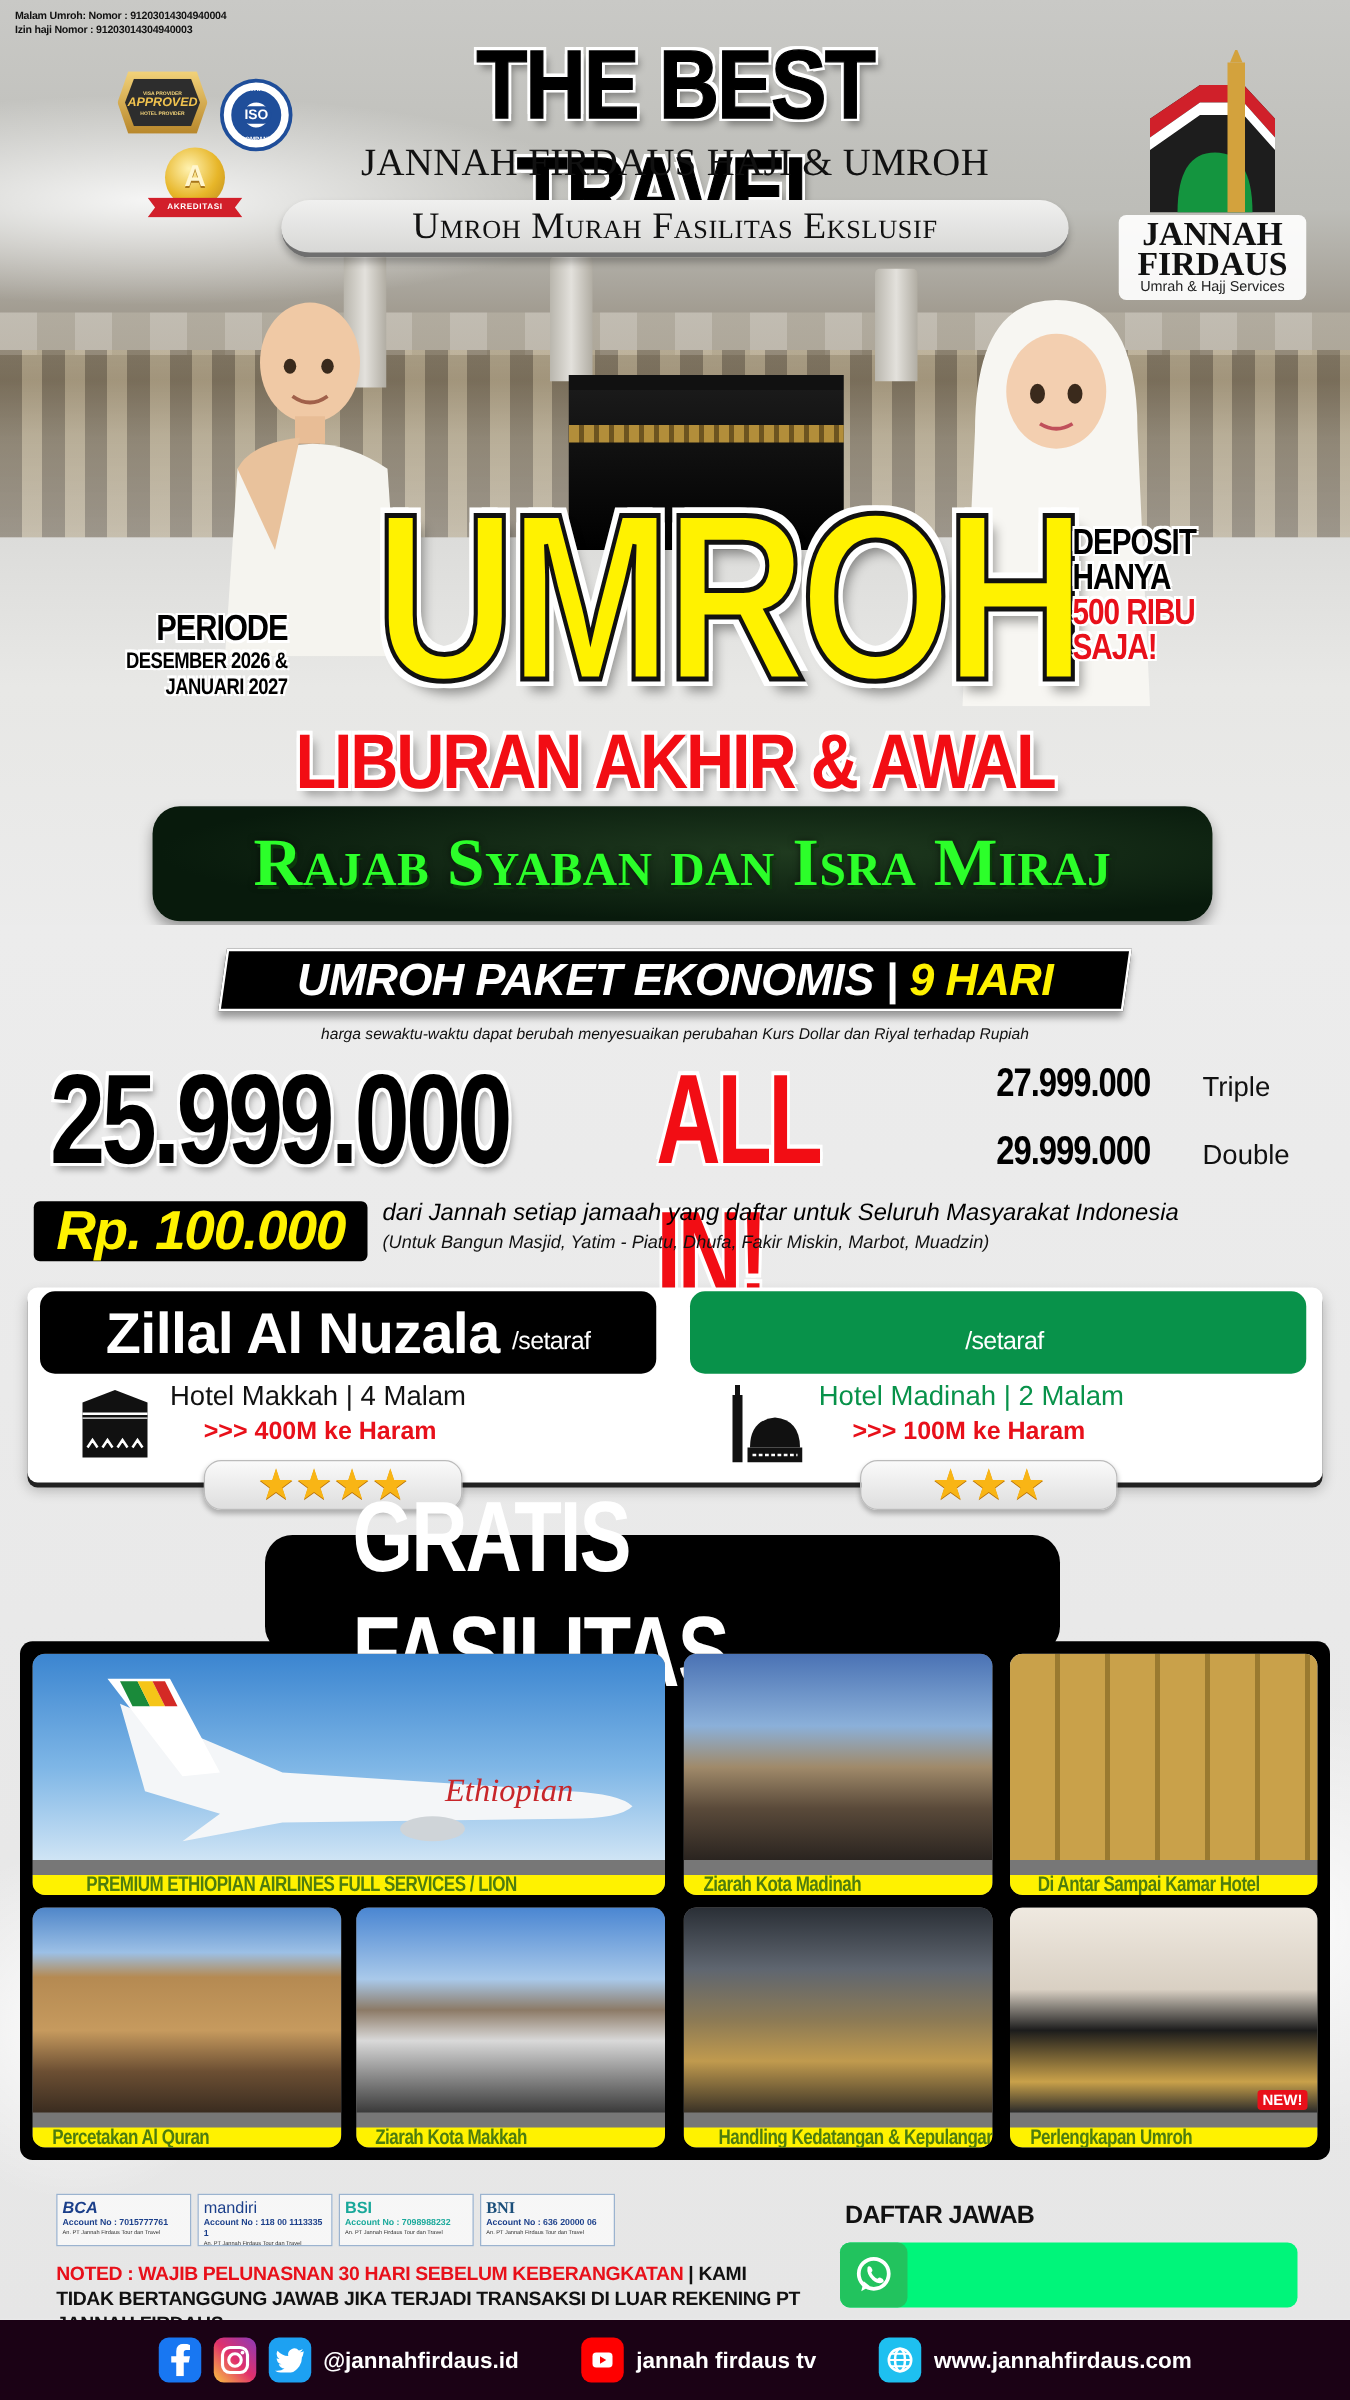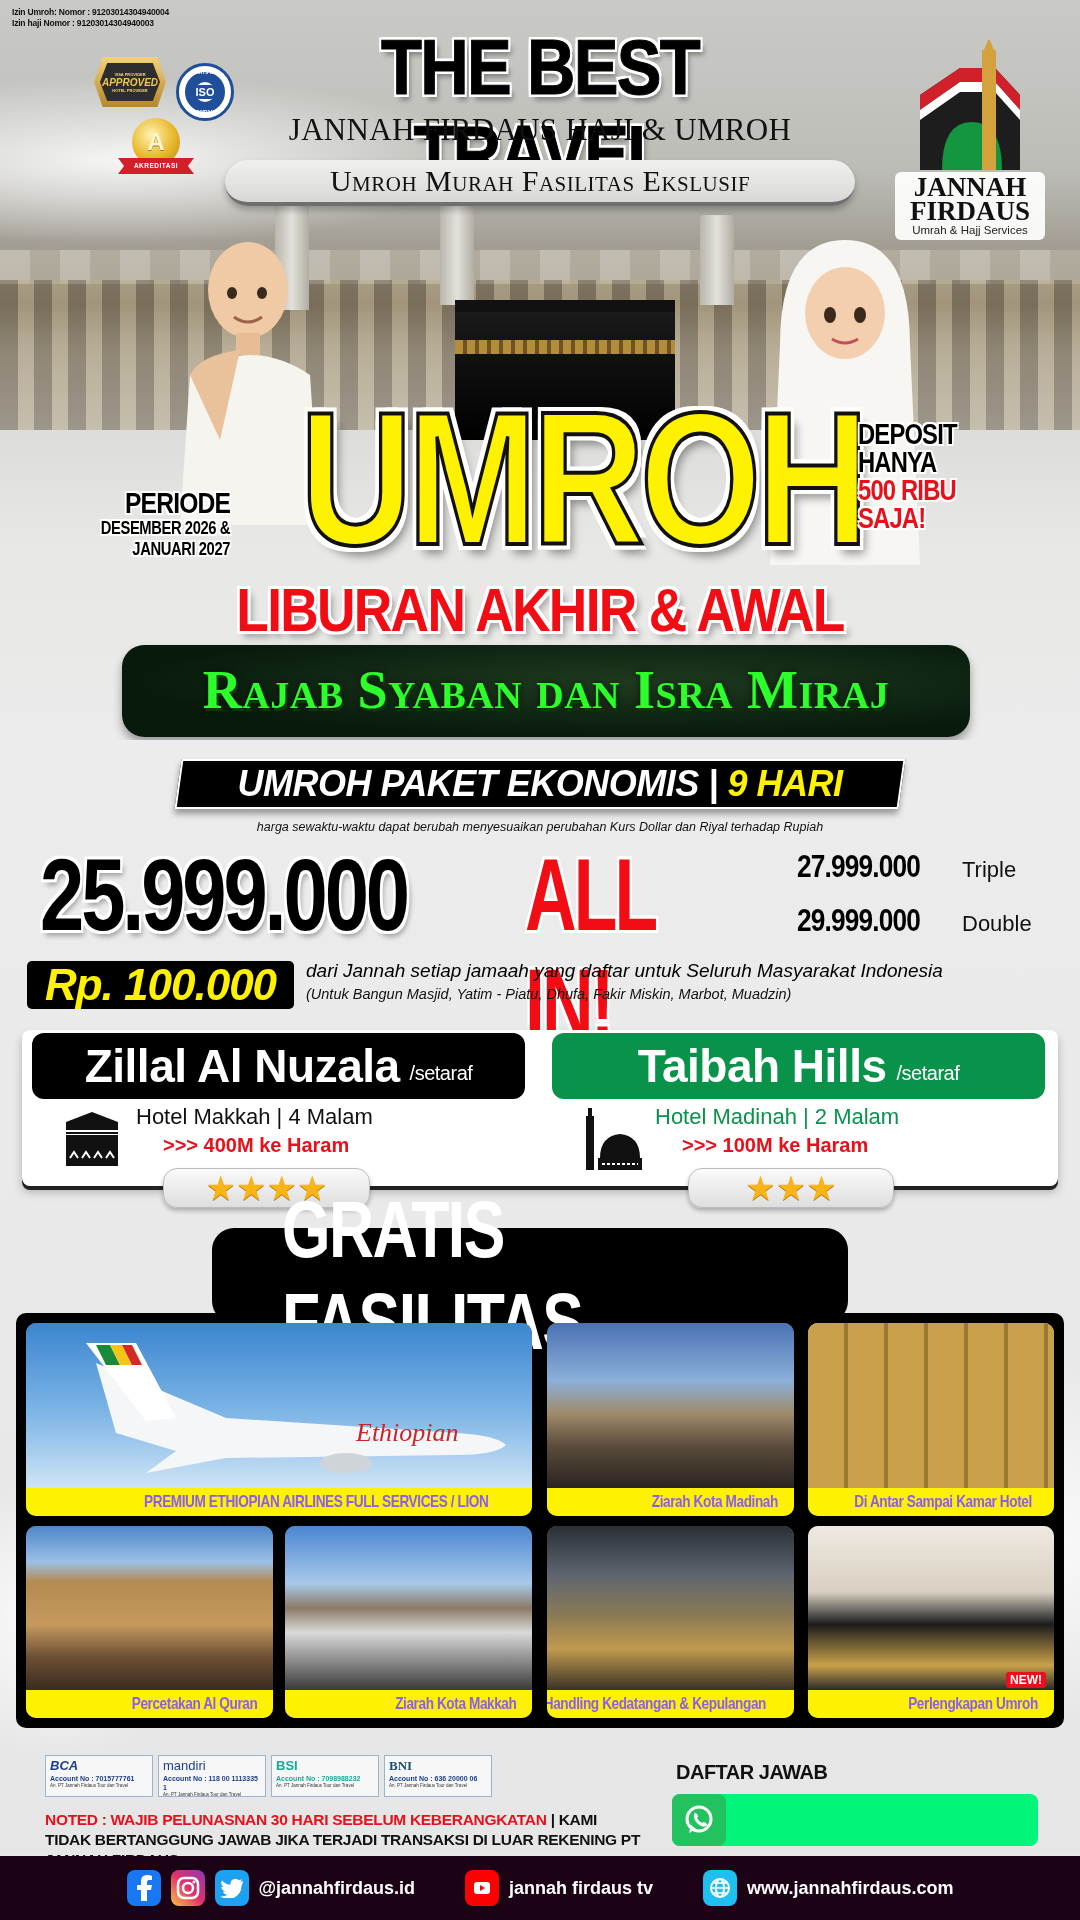--- a/index.html
+++ b/index.html
@@ -249,23 +249,23 @@
     color:#fff; font-weight: 900; font-size: 80px; letter-spacing: -2px;
   }
   .gratis span { display:inline-block; transform: scaleX(.78); }
   .fac-frame {
     left: 16px; top: 1313px; width: 1048px; height: 415px;
     background:#000; border-radius: 10px;
   }
   .fac-tile { border-radius: 10px; overflow:hidden; background:#777; }
   .fac-img { position:absolute; left:0; right:0; top:0; bottom: 28px; }
   .fac-cap {
-    position:absolute; left:0; right:0; bottom: 0; height: 28px;
-    background:#fff200; display:flex; align-items:center; justify-content:flex-end;
-    font-weight: 900; font-size: 17px; color:#8b5cf6; letter-spacing: -.5px; white-space: nowrap;
+    position:absolute; left:0; right:0; bottom: 0; height: 16px;
+    background:#fff200; display:flex; align-items:center; justify-content:flex-start;
+    font-weight: 900; font-size: 17px; color:#4d7c0f; letter-spacing: -.5px; white-space: nowrap;
   }
   .fac-cap span { display:inline-block; transform: scaleX(.8); }
 
   
   .banks { left: 45px; top: 1755px; display:flex; gap: 5px; }
   .bank {
     width: 108px; height: 42px; border: 1px solid #9bb3cf; background: rgba(255,255,255,.65);
     padding: 2px 4px; font-size: 6.5px; color:#1b3f8a; line-height: 9px;
   }
   .bank .bn { font-weight: 900; font-size: 13px; line-height: 16px; }
@@ -319,21 +319,21 @@
 
 <svg class="abs avatar-woman" viewBox="0 0 160 330">
   <path d="M20 110 q0 -105 65 -105 q65 0 65 105 l10 220 h-150 z" fill="#f7f6f2"></path>
   <ellipse cx="85" cy="78" rx="40" ry="46" fill="#f3cfb0"></ellipse>
   <ellipse cx="70" cy="80" rx="6" ry="8" fill="#3a2a1c"></ellipse>
   <ellipse cx="100" cy="80" rx="6" ry="8" fill="#3a2a1c"></ellipse>
   <path d="M72 104 q13 8 26 0" stroke="#c0505a" stroke-width="3" fill="none"></path>
 </svg>
 
 <div class="abs izin">
-  <div>Izin Umroh: Nomor : 91203014304940004</div>
+  <div>Malam Umroh: Nomor : 91203014304940004</div>
   <div>Izin haji Nomor : 91203014304940003</div>
 </div>
 
 <div class="abs badge-approved">
   <div class="inner">
     <span class="t1">VISA PROVIDER</span>
     <span class="t2">APPROVED</span>
     <span class="t1">HOTEL PROVIDER</span>
   </div>
 </div>
@@ -419,21 +419,20 @@
   <div class="l2">(Untuk Bangun Masjid, Yatim - Piatu, Dhufa, Fakir Miskin, Marbot, Muadzin)</div>
 </div>
 
 <div class="abs hotel-card"></div>
 
 <div class="abs hotel-head mk">
   <span>Zillal Al Nuzala</span>
   <span class="suf">/setaraf</span>
 </div>
 <div class="abs hotel-head md">
-  <span>Taibah Hills</span>
   <span class="suf">/setaraf</span>
 </div>
 
 <svg class="abs" style="left:62px;top:1108px;width:60px;height:60px" viewBox="0 0 60 60">
   <path d="M4 14 L30 4 L56 14 L56 58 L4 58 Z" fill="#111"></path>
   <rect x="4" y="22" width="52" height="5" fill="#fff"></rect>
   <rect x="4" y="24" width="52" height="2" fill="#111"></rect>
   <path d="M8 50 l4 -6 l4 6 M20 50 l4 -6 l4 6 M32 50 l4 -6 l4 6 M44 50 l4 -6 l4 6" stroke="#fff" stroke-width="2" fill="none"></path>
 </svg>
 <div class="abs hotel-info" style="left:136px;">

